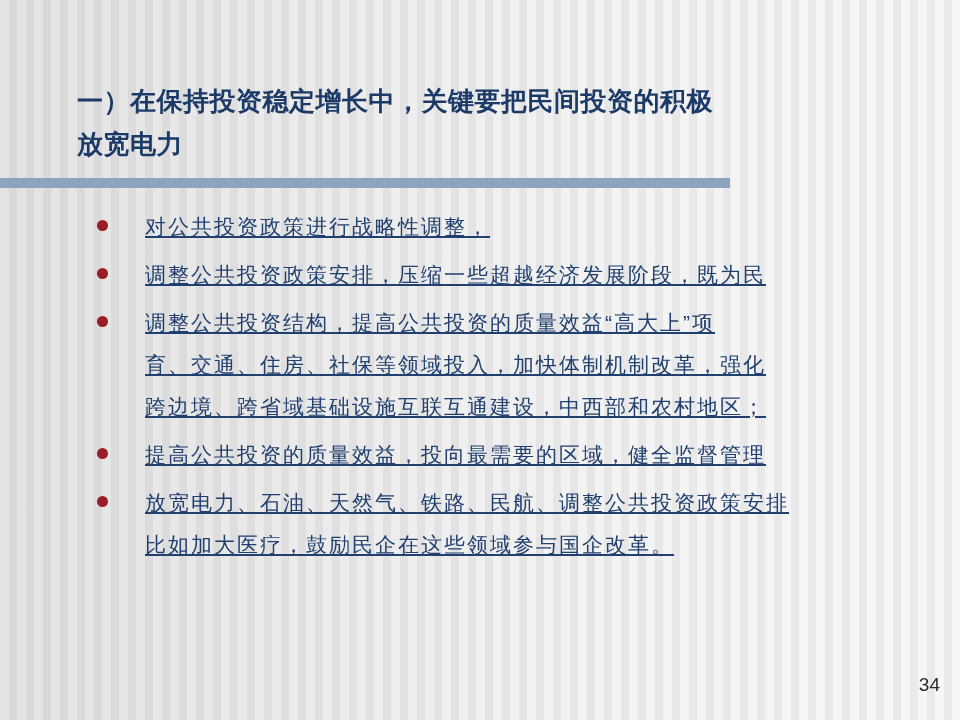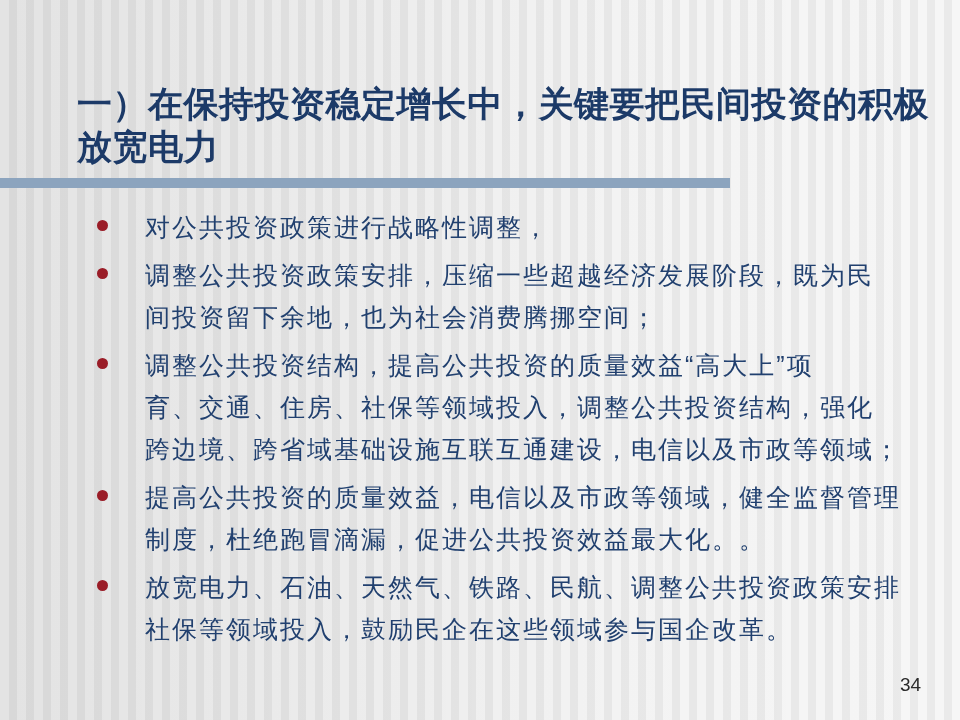--- a/index.html
+++ b/index.html
@@ -21,62 +21,64 @@
       repeating-linear-gradient(to right,
         #f6f6f6 0px, #f6f6f6 9px,
         #eaeaea 9px, #eaeaea 17px);
   }
   .title{
     position:absolute;
     left:77px; top:82px;
     width:850px;
     color:#1c3a68;
     font-weight:bold;
-    font-size:35px;
+    font-size:26px;
     line-height:43px;
     letter-spacing:0.5px;
+    font-family:Liberation Mono, monospace;
   }
   .title .t-line{white-space:nowrap;}
   .divider{
     position:absolute;
     left:0; top:178px;
     width:730px; height:10px;
     background:#8ca4be;
   }
   .body-list{
     position:absolute;
     left:78px; top:206px;
     width:830px;
     margin:0; padding:0;
     list-style:none;
   }
   .bullet-item{
     position:relative;
     padding-left:67px;
     margin:0 0 6px 0;
     color:#21406f;
-    font-size:25px;
+    font-size:21px;
     line-height:42px;
     letter-spacing:2px;
+    text-decoration:underline;
   }
   .bullet-dot{
     position:absolute;
     left:19px; top:14px;
     width:11px; height:11px;
     border-radius:50%;
     background:#9a1c27;
   }
   .b-line{white-space:nowrap;}
   .page-number{
     position:absolute;
     left:900px; top:674px;
     width:40px;
     color:#2b2b2b;
     font-size:19px;
-    text-align:left;
+    text-align:right;
   }
 </style>
 </head>
 <body>
 
 <div class="slide">
 
   <div class="title">
     <div class="t-line">一）在保持投资稳定增长中，关键要把民间投资的积极</div>
     <div class="t-line">放宽电力</div>
@@ -87,39 +89,37 @@
   <ul class="body-list">
 
     <li class="bullet-item">
       <span class="bullet-dot"></span>
       <div class="b-line">对公共投资政策进行战略性调整，</div>
     </li>
 
     <li class="bullet-item">
       <span class="bullet-dot"></span>
       <div class="b-line">调整公共投资政策安排，压缩一些超越经济发展阶段，既为民</div>
-      <div class="b-line">间投资留下余地，也为社会消费腾挪空间；</div>
     </li>
 
     <li class="bullet-item">
       <span class="bullet-dot"></span>
       <div class="b-line">调整公共投资结构，提高公共投资的质量效益“高大上”项</div>
-      <div class="b-line">育、交通、住房、社保等领域投入，调整公共投资结构，强化</div>
-      <div class="b-line">跨边境、跨省域基础设施互联互通建设，电信以及市政等领域；</div>
+      <div class="b-line">育、交通、住房、社保等领域投入，加快体制机制改革，强化</div>
+      <div class="b-line">跨边境、跨省域基础设施互联互通建设，中西部和农村地区；</div>
     </li>
 
     <li class="bullet-item">
       <span class="bullet-dot"></span>
-      <div class="b-line">提高公共投资的质量效益，电信以及市政等领域，健全监督管理</div>
-      <div class="b-line">制度，杜绝跑冒滴漏，促进公共投资效益最大化。。</div>
+      <div class="b-line">提高公共投资的质量效益，投向最需要的区域，健全监督管理</div>
     </li>
 
     <li class="bullet-item">
       <span class="bullet-dot"></span>
       <div class="b-line">放宽电力、石油、天然气、铁路、民航、调整公共投资政策安排</div>
-      <div class="b-line">社保等领域投入，鼓励民企在这些领域参与国企改革。</div>
+      <div class="b-line">比如加大医疗，鼓励民企在这些领域参与国企改革。</div>
     </li>
 
   </ul>
 
   <div class="page-number">34</div>
 
 </div>
 
 </body></html>

